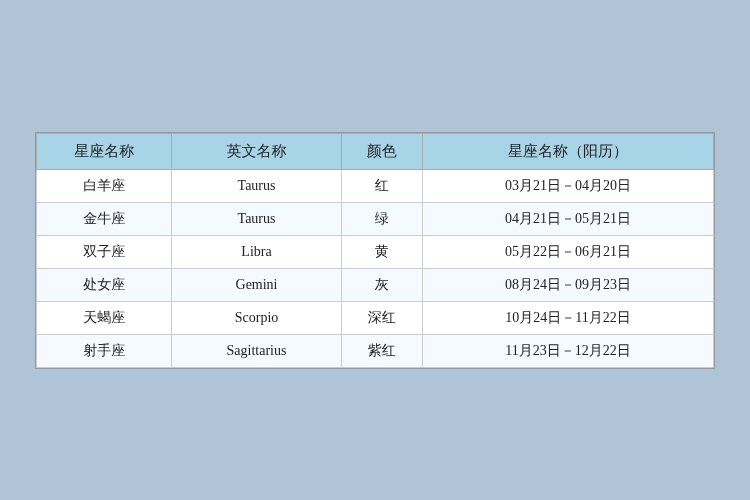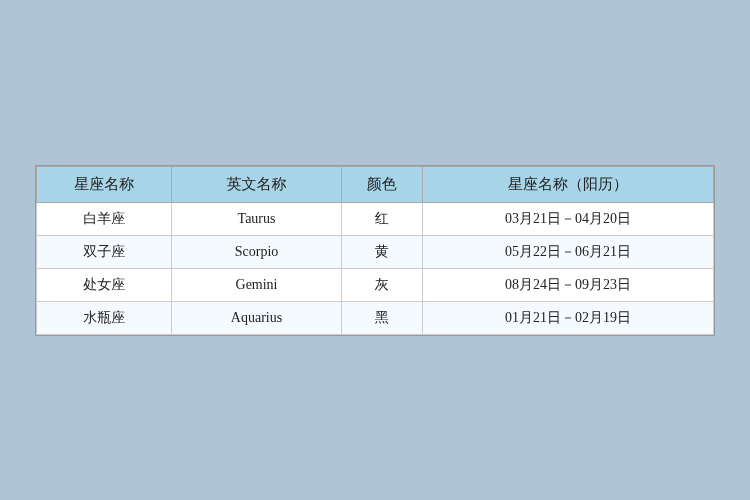--- a/index.html
+++ b/index.html
@@ -78,32 +78,44 @@
       </tr>
     </thead>
     <tbody id="table-body">
     <tr>
           <td>白羊座</td>
           <td>Taurus</td>
           <td>红</td>
           <td>03月21日－04月20日</td>
         </tr>
         <tr>
+          <td>金牛座</td>
+          <td>Taurus</td>
+          <td>绿</td>
+          <td>04月21日－05月21日</td>
+        </tr>
+        <tr>
           <td>双子座</td>
-          <td>Scorpio</td>
+          <td>Libra</td>
           <td>黄</td>
           <td>05月22日－06月21日</td>
         </tr>
         <tr>
           <td>处女座</td>
           <td>Gemini</td>
           <td>灰</td>
           <td>08月24日－09月23日</td>
         </tr>
         <tr>
-          <td>水瓶座</td>
-          <td>Aquarius</td>
-          <td>黑</td>
-          <td>01月21日－02月19日</td>
+          <td>天蝎座</td>
+          <td>Scorpio</td>
+          <td>深红</td>
+          <td>10月24日－11月22日</td>
+        </tr>
+        <tr>
+          <td>射手座</td>
+          <td>Sagittarius</td>
+          <td>紫红</td>
+          <td>11月23日－12月22日</td>
         </tr>
       </tbody>
   </table>
 </div>
 
 </body></html>

